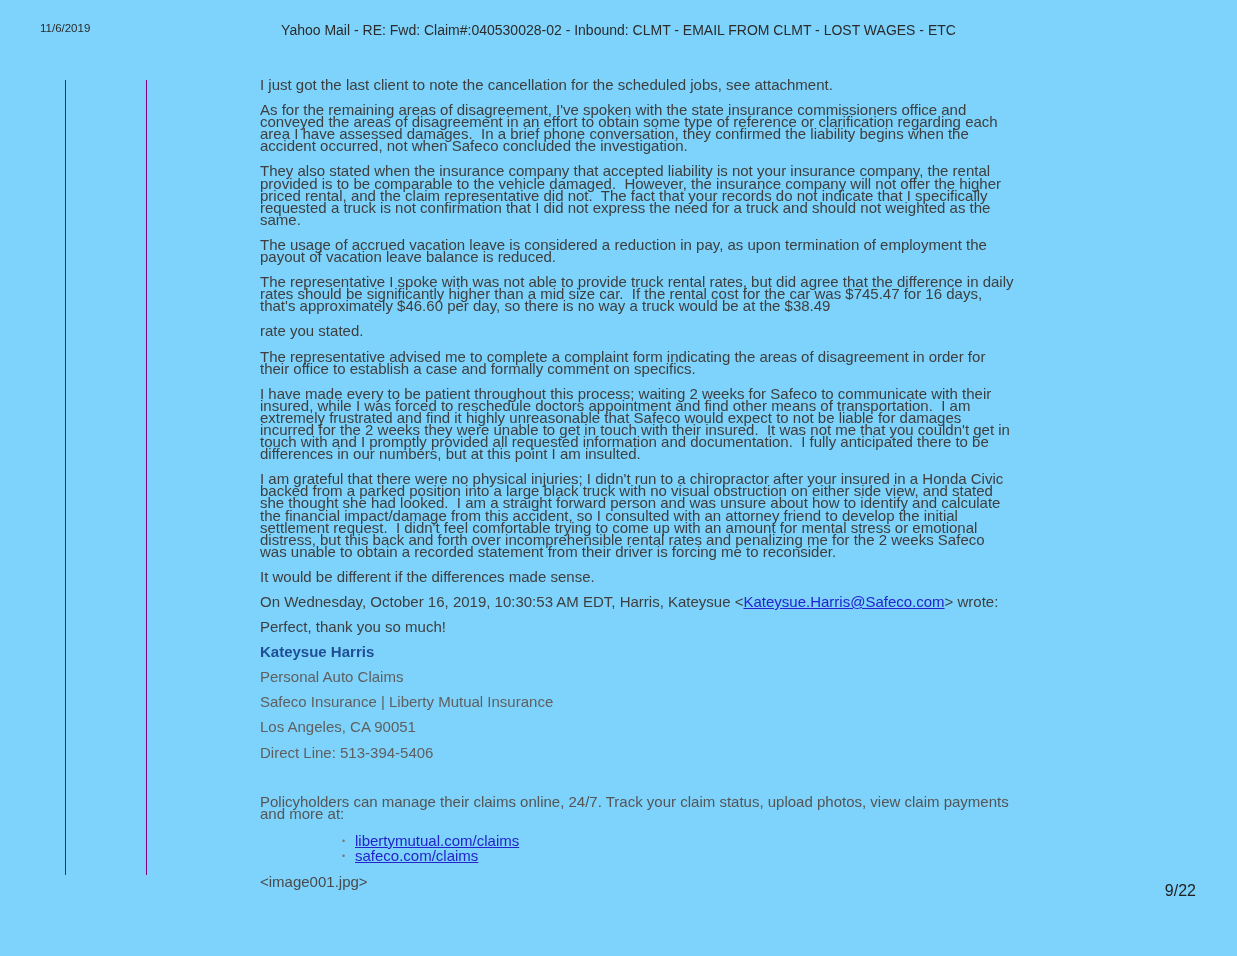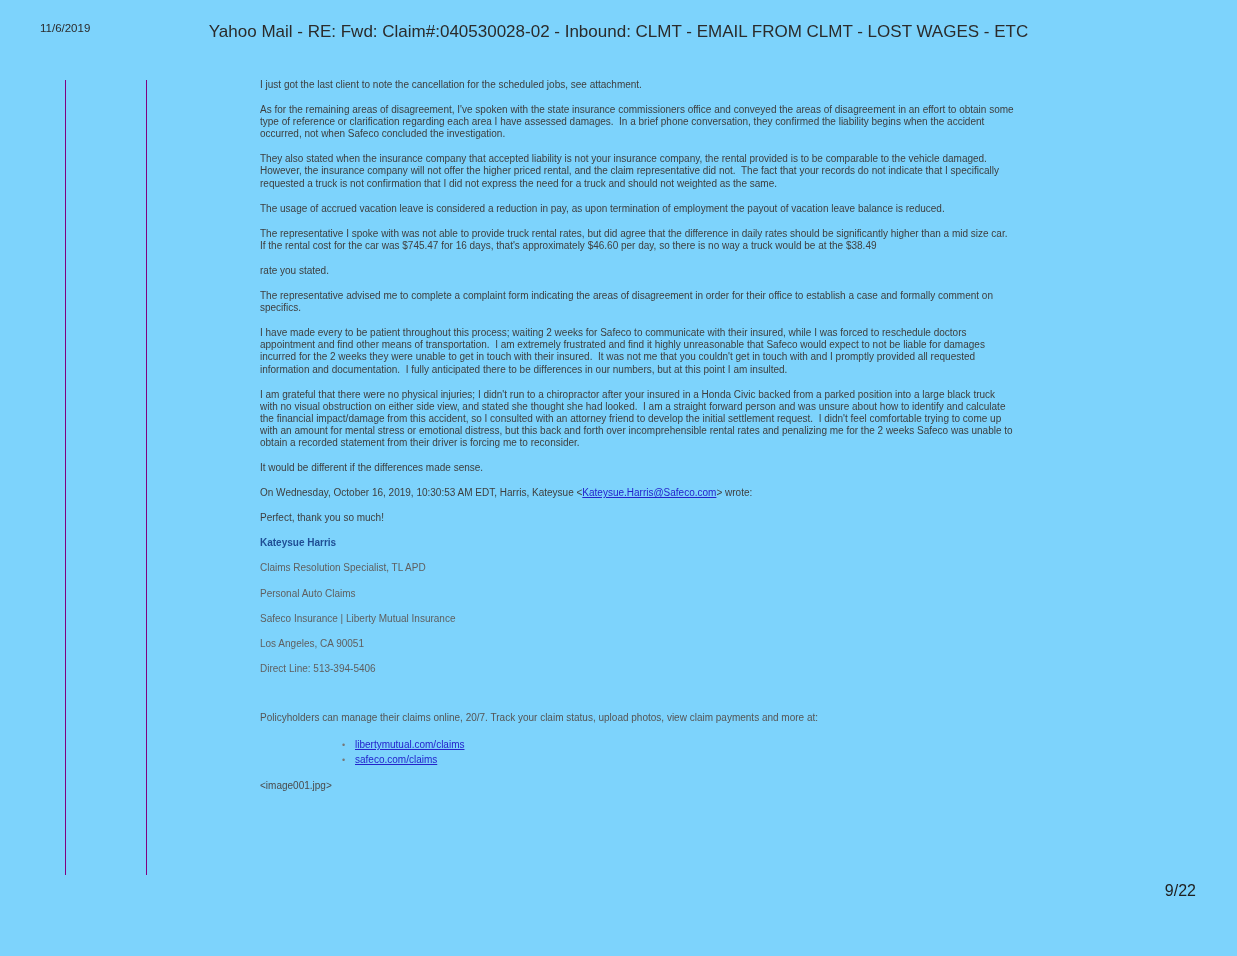--- a/index.html
+++ b/index.html
@@ -21,38 +21,38 @@
     top: 22px;
     font-size: 11.5px;
     color: #2b2b2b;
   }
   .header-title {
     position: absolute;
     left: 0;
     top: 22px;
     width: 100%;
     text-align: center;
-    font-size: 17px;
+    font-size: 14px;
     color: #2b2b2b;
   }
   .quote-bar {
     position: absolute;
     top: 80px;
     width: 1px;
     height: 795px;
     background: #800080;
   }
   .quote-bar.outer { left: 65px; }
   .quote-bar.inner { left: 146px; }
   .content {
     position: absolute;
     left: 260px;
     top: 79px;
     width: 755px;
-    font-size: 10px;
+    font-size: 15px;
     line-height: 12.1px;
     color: #3e3e3e;
   }
   .content p {
     margin: 0 0 13px 0;
     white-space: pre-wrap;
   }
   .quote-attrib { margin: 0 0 36px 0; white-space: pre-wrap; }
   .reply-line { margin: 0 0 36px 0; }
   a.mail-link, a.site-link {
@@ -127,28 +127,27 @@
     <p>I have made every to be patient throughout this process; waiting 2 weeks for Safeco to communicate with their insured, while I was forced to reschedule doctors appointment and find other means of transportation.  I am extremely frustrated and find it highly unreasonable that Safeco would expect to not be liable for damages incurred for the 2 weeks they were unable to get in touch with their insured.  It was not me that you couldn't get in touch with and I promptly provided all requested information and documentation.  I fully anticipated there to be differences in our numbers, but at this point I am insulted.</p>
     <p>I am grateful that there were no physical injuries; I didn't run to a chiropractor after your insured in a Honda Civic backed from a parked position into a large black truck with no visual obstruction on either side view, and stated she thought she had looked.  I am a straight forward person and was unsure about how to identify and calculate the financial impact/damage from this accident, so I consulted with an attorney friend to develop the initial settlement request.  I didn't feel comfortable trying to come up with an amount for mental stress or emotional distress, but this back and forth over incomprehensible rental rates and penalizing me for the 2 weeks Safeco was unable to obtain a recorded statement from their driver is forcing me to reconsider.</p>
     <p>It would be different if the differences made sense.</p>
 
     <p class="quote-attrib"><span>On Wednesday, October 16, 2019, 10:30:53 AM EDT, Harris, Kateysue &lt;</span><a class="mail-link">Kateysue.Harris@Safeco.com</a><span>&gt; wrote:</span></p>
 
     <p class="reply-line">Perfect, thank you so much!</p>
 
     <div class="sig-block">
       <p class="sig-name">Kateysue Harris</p>
-      <p class="sig-line">Claims Resolution Specialist, TL APD</p>
       <p class="sig-line">Personal Auto Claims</p>
       <p class="sig-line">Safeco Insurance | Liberty Mutual Insurance</p>
       <p class="sig-line">Los Angeles, CA 90051</p>
       <p class="sig-line">Direct Line: 513-394-5406</p>
     </div>
 
-    <p class="policy-line">Policyholders can manage their claims online, 20/7. Track your claim status, upload photos, view claim payments and more at:</p>
+    <p class="policy-line">Policyholders can manage their claims online, 24/7. Track your claim status, upload photos, view claim payments and more at:</p>
 
     <ul class="claim-links">
       <li><a class="site-link">libertymutual.com/claims</a></li>
       <li><a class="site-link">safeco.com/claims</a></li>
     </ul>
 
     <p class="image-placeholder">&lt;image001.jpg&gt;</p>
 
   </div>
 

